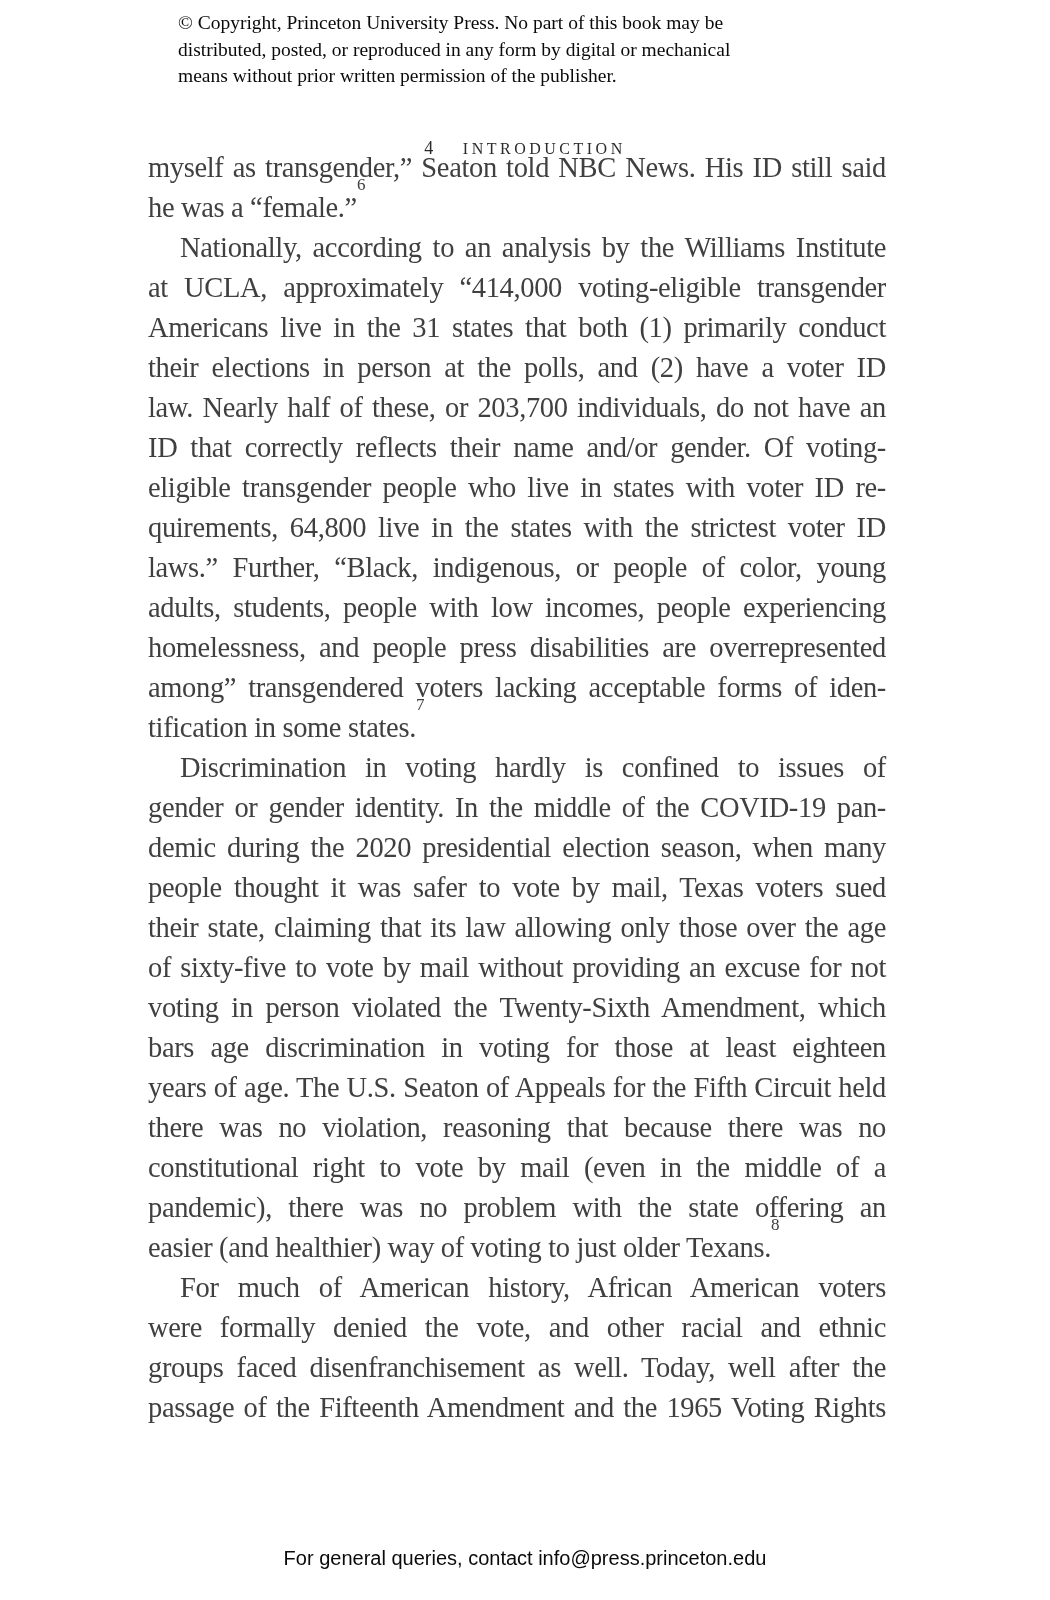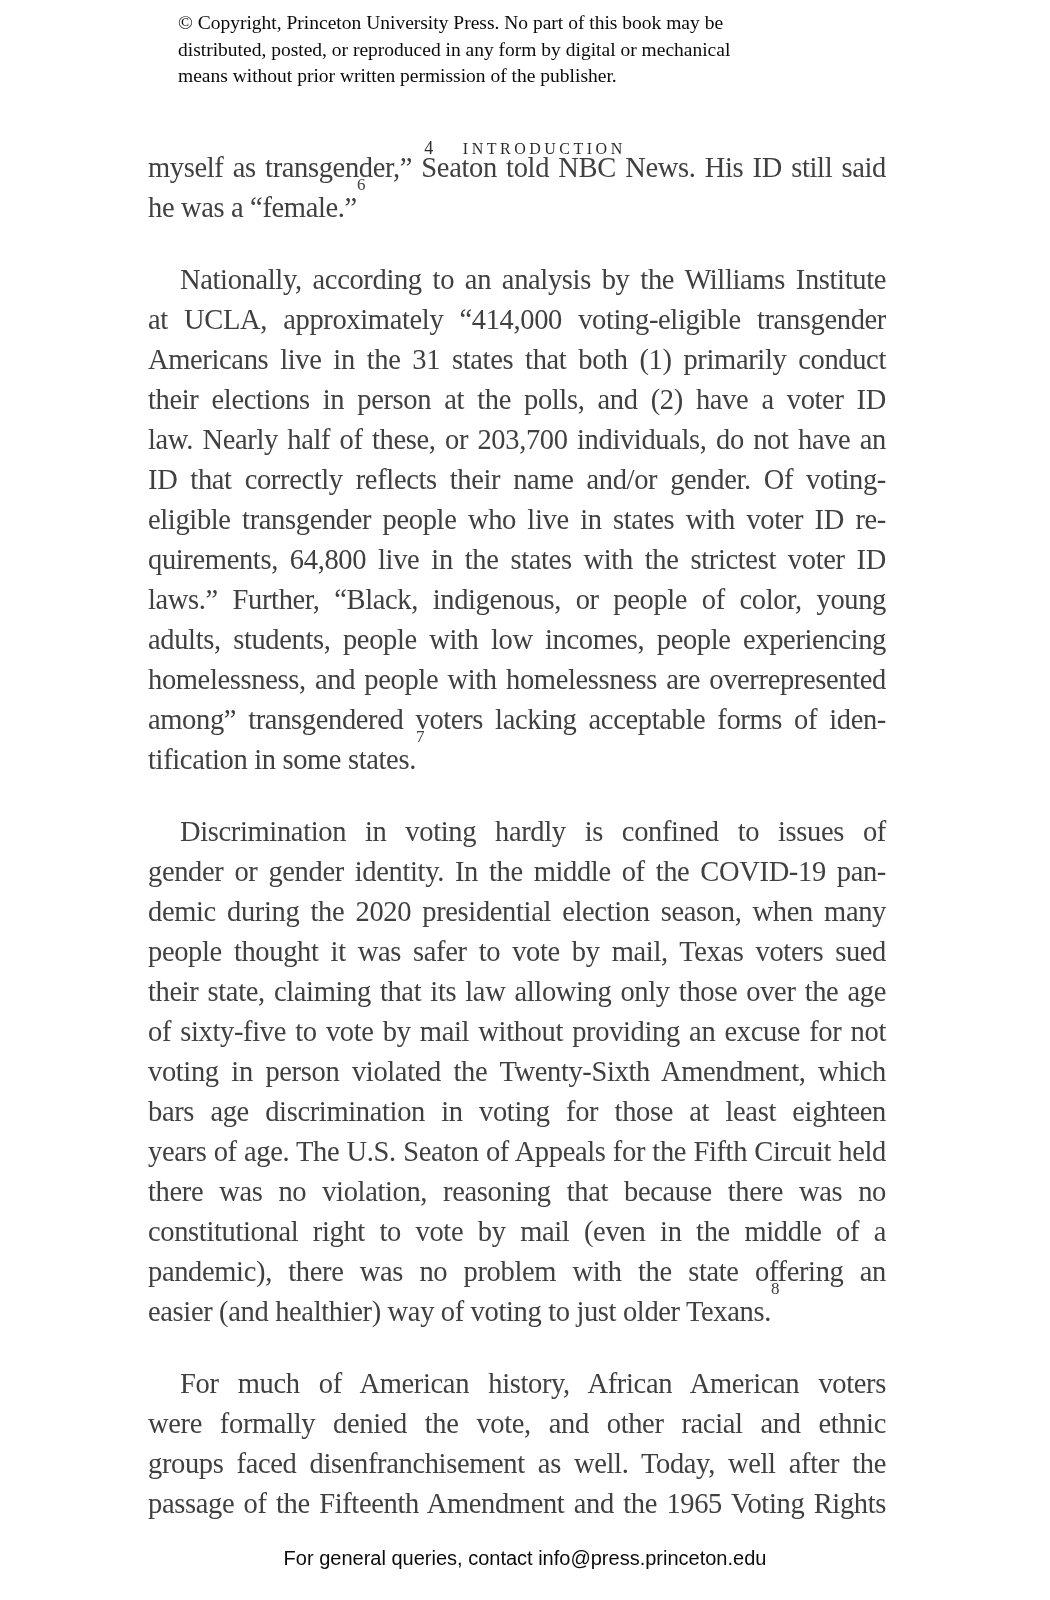--- a/index.html
+++ b/index.html
@@ -67,21 +67,20 @@
       text-align-last: justify;
       height: 40px;
       letter-spacing: -0.35px;
     }
     .line.last {
       text-align-last: left;
       font-family: Liberation Serif, serif;
     }
     .line.indent {
       padding-left: 32px;
-      margin-top: 32px;
     }
     sup.fn {
       font-size: 17px;
       vertical-align: top;
       position: relative;
       top: -3px;
       line-height: 0;
     }
     .footer {
       position: absolute;
@@ -116,21 +115,21 @@
   <span class="line indent">Nationally, according to an analysis by the Williams Institute</span>
   <span class="line">at UCLA, approximately “414,000 voting-eligible transgender</span>
   <span class="line">Americans live in the 31 states that both (1) primarily conduct</span>
   <span class="line">their elections in person at the polls, and (2) have a voter ID</span>
   <span class="line">law. Nearly half of these, or 203,700 individuals, do not have an</span>
   <span class="line">ID that correctly reflects their name and/or gender. Of voting-</span>
   <span class="line">eligible transgender people who live in states with voter ID re-</span>
   <span class="line">quirements, 64,800 live in the states with the strictest voter ID</span>
   <span class="line">laws.” Further, “Black, indigenous, or people of color, young</span>
   <span class="line">adults, students, people with low incomes, people experiencing</span>
-  <span class="line">homelessness, and people with homelessness are overrepresented</span>
+  <span class="line">homelessness, and people press disabilities are overrepresented</span>
   <span class="line">among” transgendered voters lacking acceptable forms of iden-</span>
   <span class="line last"><span>tification in some states.</span><sup class="fn">7</sup></span>
 
   <span class="line indent">Discrimination in voting hardly is confined to issues of</span>
   <span class="line">gender or gender identity. In the middle of the COVID-19 pan-</span>
   <span class="line">demic during the 2020 presidential election season, when many</span>
   <span class="line">people thought it was safer to vote by mail, Texas voters sued</span>
   <span class="line">their state, claiming that its law allowing only those over the age</span>
   <span class="line">of sixty-five to vote by mail without providing an excuse for not</span>
   <span class="line">voting in person violated the Twenty-Sixth Amendment, which</span>

